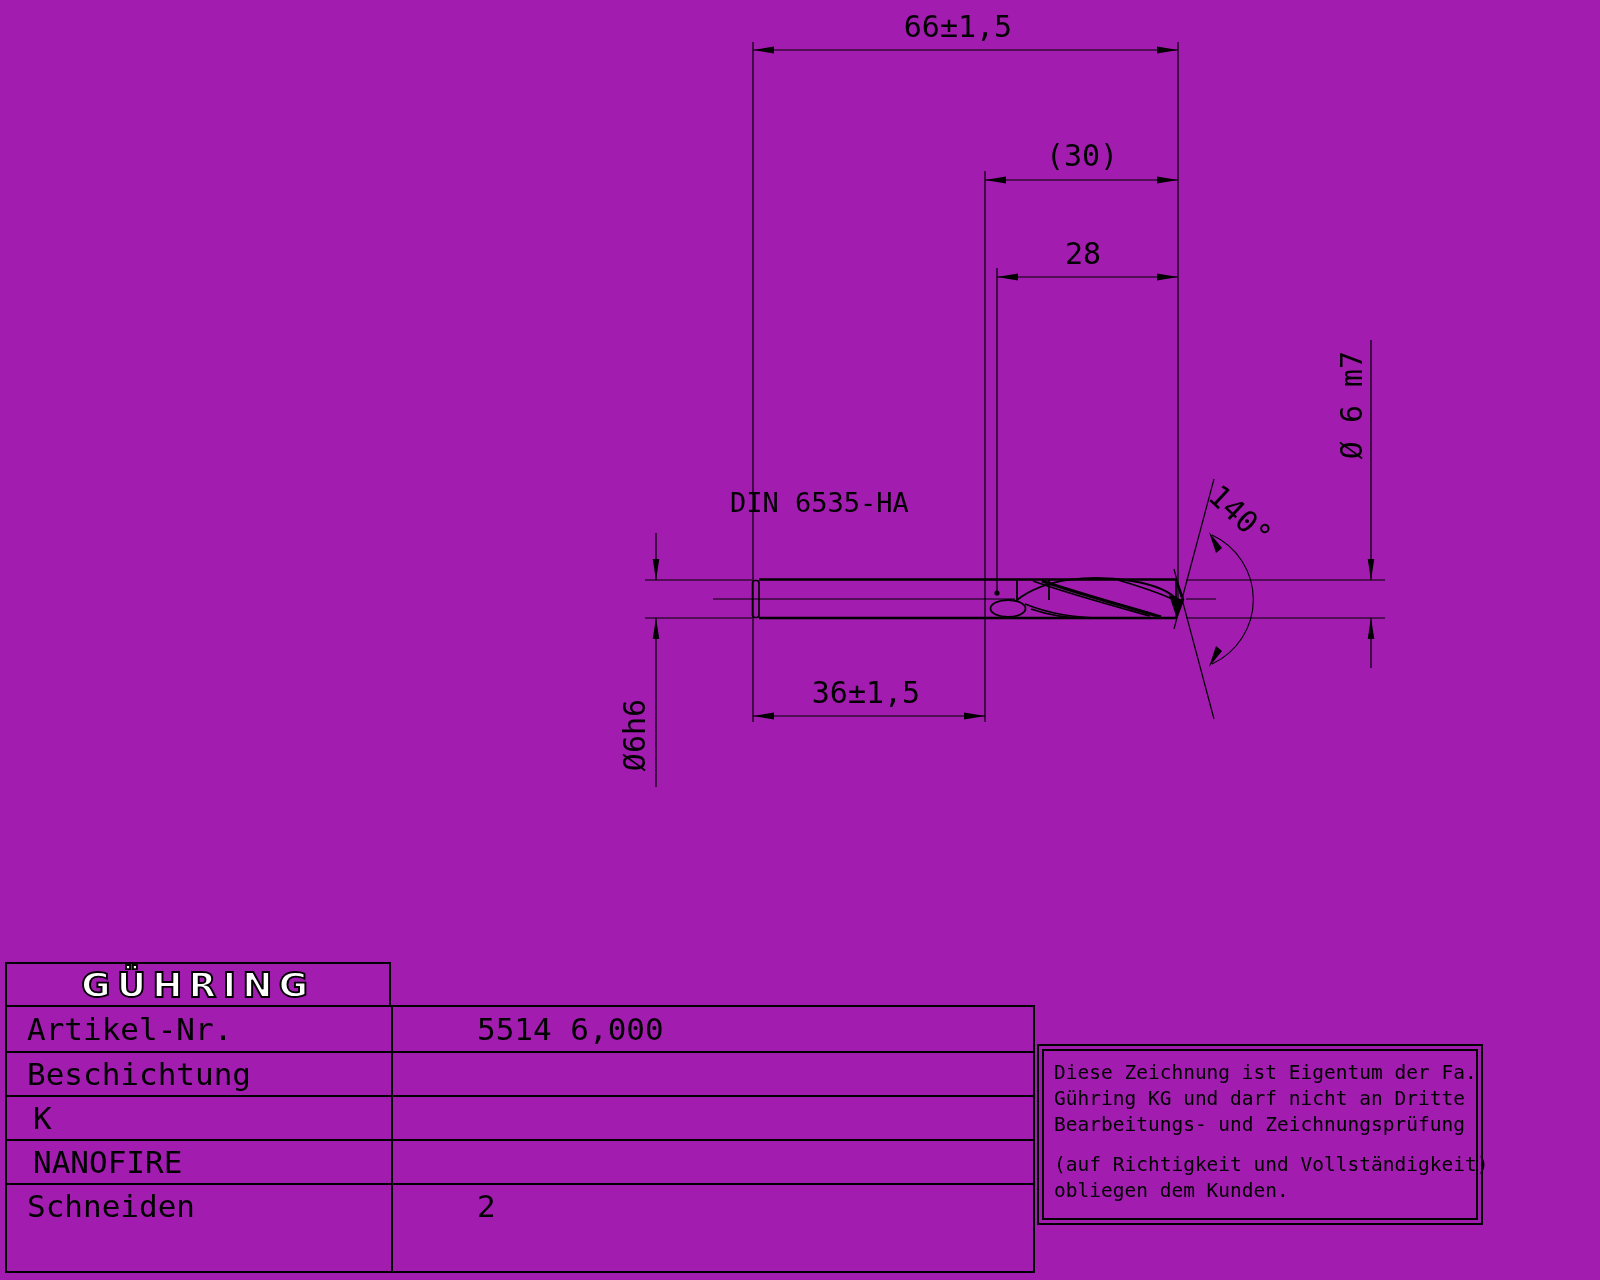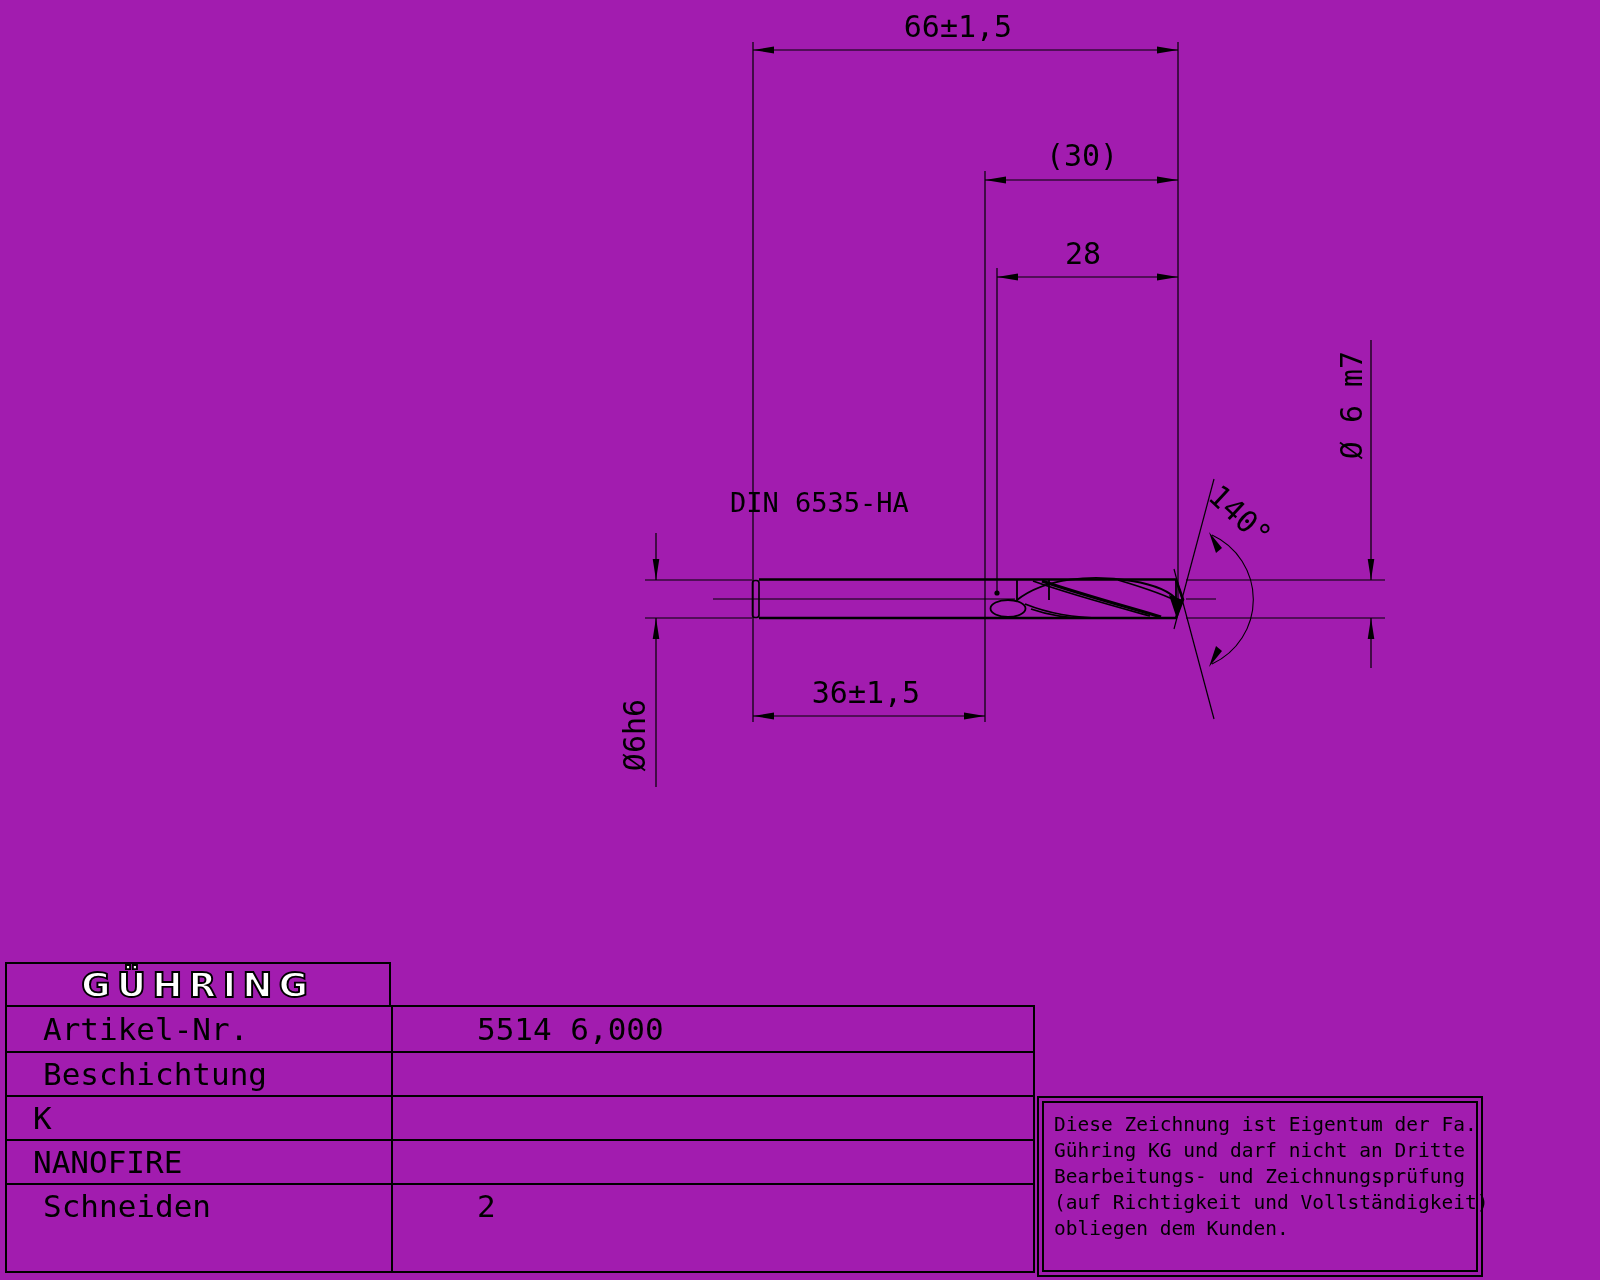--- a/index.html
+++ b/index.html
@@ -16,30 +16,30 @@
   .logo-text{font-family:"DejaVu Sans", sans-serif;font-size:33px;font-weight:bold;
              letter-spacing:6px;color:#fff;-webkit-text-stroke:1.8px #000;
              transform:scaleX(1.08);white-space:nowrap;}
 
   
   .spec-table{position:absolute;left:5px;top:1005px;width:1030px;height:268px;
               border:2px solid #000;box-sizing:border-box;}
   .spec-col-divider{position:absolute;left:384px;top:0;width:2px;height:100%;background:#000;}
   .spec-row{position:relative;height:44px;box-sizing:border-box;display:flex;align-items:center;}
   .spec-row + .spec-row{border-top:2px solid #000;}
-  .spec-label{width:444px;padding-left:36px;box-sizing:border-box;font-size:31px;white-space:pre;}
+  .spec-label{width:444px;padding-left:20px;box-sizing:border-box;font-size:31px;white-space:pre;}
   .spec-value{padding-left:26px;font-size:31px;white-space:pre;}
 
   
-  .disclaimer-outer{position:absolute;left:1037px;top:1096px;width:446px;height:181px;
+  .disclaimer-outer{position:absolute;left:1037px;top:1044px;width:446px;height:181px;
                     border:2px solid #000;box-sizing:border-box;padding:3px;}
   .disclaimer-inner{width:100%;height:100%;border:2px solid #000;box-sizing:border-box;
                     padding:9px 0 0 10px;}
   .disclaimer-line{font-size:19.5px;line-height:26px;white-space:pre;}
-  .disclaimer-line.gap{margin-top:0;}
+  .disclaimer-line.gap{margin-top:14px;}
 </style>
 </head>
 <body>
 
 <div class="sheet">
 
   <svg width="1600" height="950" viewBox="0 0 1600 950">
     <g stroke="#000" fill="none">
 
       <g>

